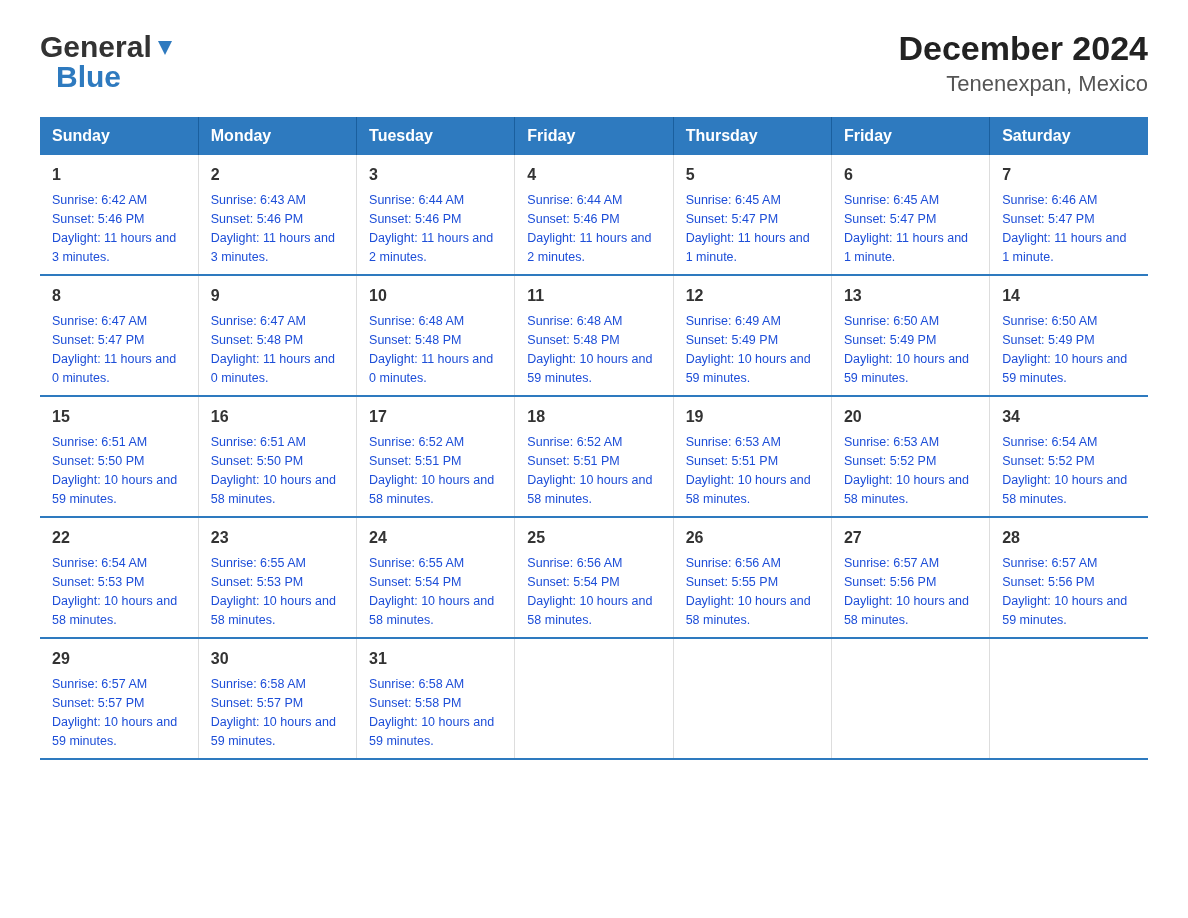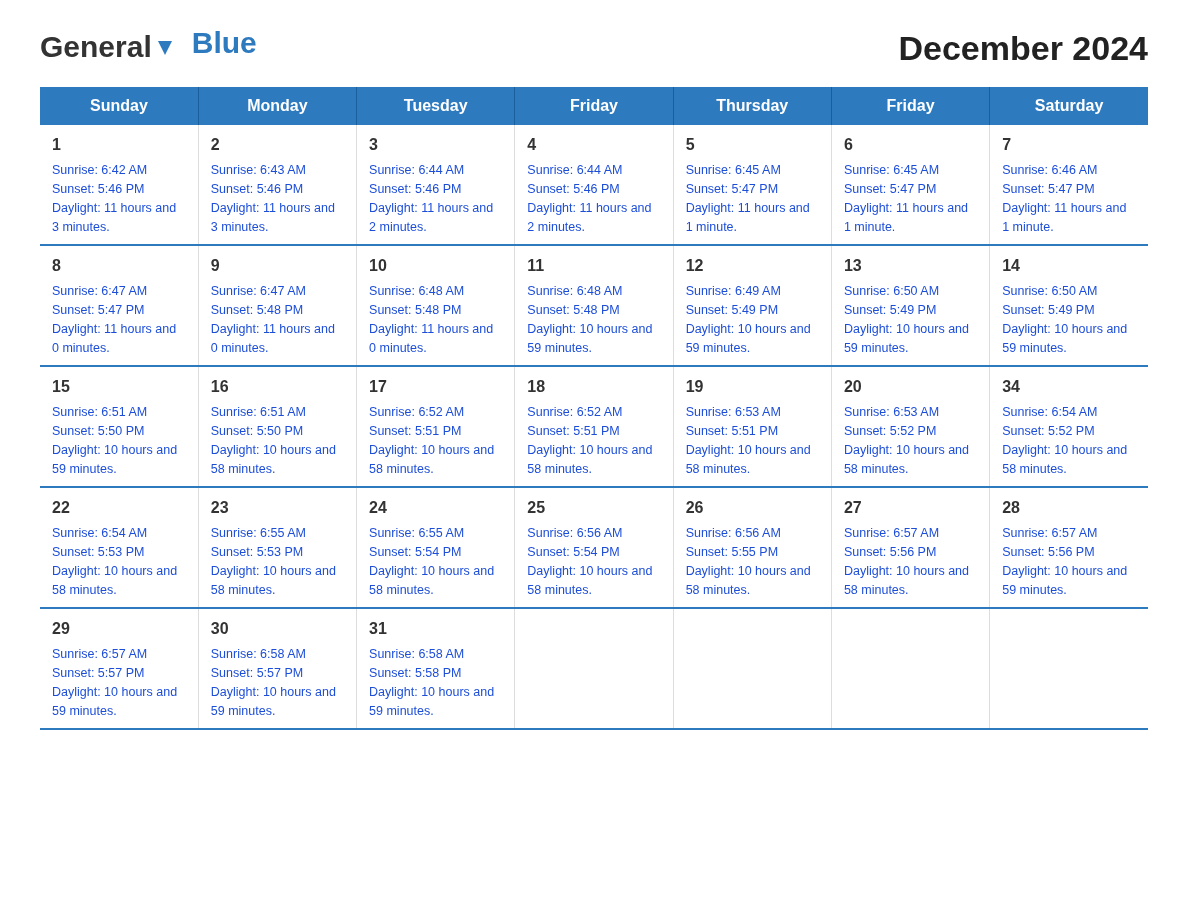--- a/index.html
+++ b/index.html
@@ -33,21 +33,21 @@
     table {
       width: 100%;
       border-collapse: collapse;
     }
     thead th {
       background: #2e7abf;
       color: #fff;
       font-size: 16px;
       font-weight: bold;
       padding: 10px 12px;
-      text-align: center;
+      text-align: left;
       border-right: 1px solid #1a5f9e;
     }
     thead th:last-child { border-right: none; }
     tbody tr {
       border-bottom: 2px solid #2e7abf;
     }
     tbody td {
       vertical-align: top;
       padding: 8px 12px;
       font-size: 13px;
@@ -64,21 +64,21 @@
       display: block;
       margin-bottom: 4px;
     }
     .day-info {
       font-size: 12.5px;
       color: #1d4ed8;
     }
     
     .logo-wrap {
       display: flex;
-      flex-direction: row;
+      flex-direction: column;
       align-items: flex-start;
       text-align: center;
     }
     .logo-line1 {
       display: flex;
       align-items: center;
     }
   </style>
 </head>
 <body>
@@ -88,20 +88,21 @@
     <div class="logo-line1">
       <span style="font-size:30px;font-weight:bold;color:#333;">General</span>
       <svg width="22" height="22" viewBox="0 0 22 22" style="margin-left:2px;margin-top:2px;">
         <polygon points="4,4 18,4 11,18" fill="#2e7abf"></polygon>
       </svg>
     </div>
     <span style="font-size:30px;font-weight:bold;color:#2e7abf;margin-top:-4px;margin-left:16px;">Blue</span>
   </div>
   <div class="title-block">
     <div class="main-title">December 2024</div>
+    <div class="subtitle">Tenenexpan, Mexico</div>
   </div>
 </div>
 
 <table>
   <thead>
     <tr>
     <th>Sunday</th>
         <th>Monday</th>
         <th>Tuesday</th>
         <th>Friday</th>

